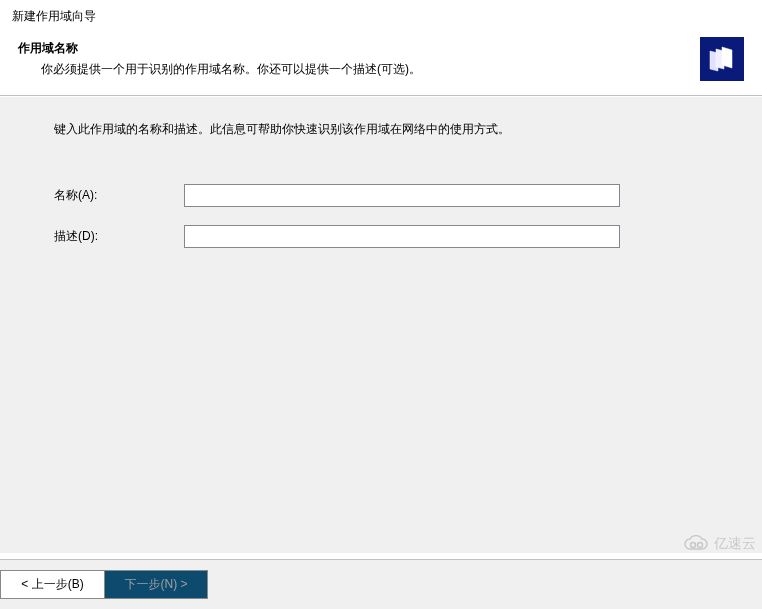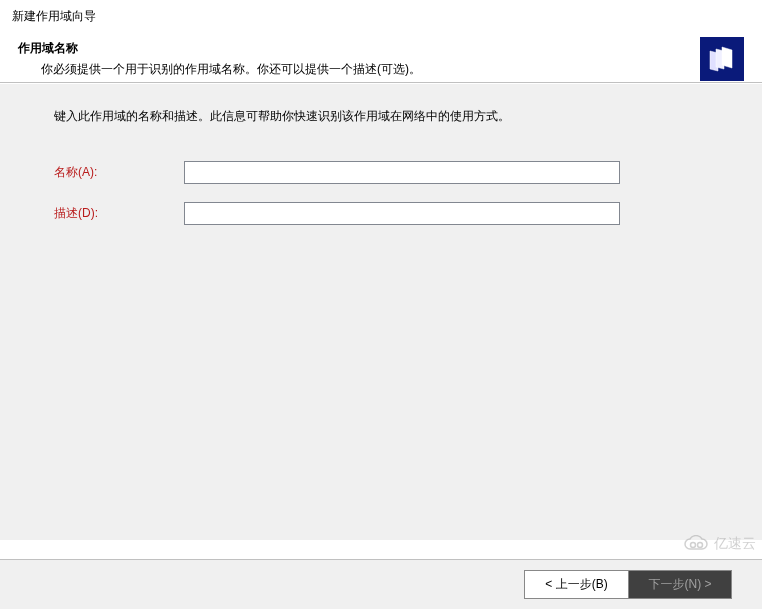--- a/index.html
+++ b/index.html
@@ -17,21 +17,21 @@
       position: relative;
     }
     .window-title {
       padding: 8px 4px 6px 12px;
       color: #000;
       font-size: 12px;
       background: #ffffff;
     }
     .header-section {
       background: #ffffff;
-      padding: 6px 14px 1px 18px;
+      padding: 6px 14px 14px 18px;
       border-bottom: 1px solid #c0c0c0;
       display: flex;
       justify-content: space-between;
       align-items: center;
     }
     .header-text {
       flex: 1;
     }
     .header-title {
       font-weight: bold;
@@ -55,70 +55,69 @@
     }
     .content-area {
       background: #f0f0f0;
       padding: 24px 48px 20px 54px;
       height: 457px;
       border-top: 1px solid #ffffff;
     }
     .instruction-text {
       font-size: 12px;
       color: #000;
-      margin-bottom: 36px;
+      margin-bottom: 46px;
     }
     .form-row {
       display: flex;
       align-items: center;
       margin-bottom: 18px;
     }
     .form-label {
       width: 130px;
       font-size: 12px;
-      color: #b91c1c;
+      color: #000000;
     }
     .form-input {
       width: 436px;
       height: 23px;
       border: 1px solid #828790;
       background: #ffffff;
       font-size: 12px;
       padding: 2px 4px;
       font-family: inherit;
     }
     .button-bar {
       position: absolute;
       bottom: 0;
       right: 0;
       left: 0;
       height: 50px;
       background: #f0f0f0;
       border-top: 1px solid #c0c0c0;
       display: flex;
-      justify-content: flex-end;
       align-items: center;
       padding-right: 14px;
       gap: 0;
       margin-top: 11px;
     }
     .wizard-button {
       height: 29px;
       min-width: 104px;
       font-size: 12px;
       font-family: inherit;
       background: #ffffff;
       border: 1px solid #888;
       cursor: pointer;
       padding: 0 14px;
     }
     .wizard-button[disabled] {
       color: #a0a0a0;
       cursor: default;
-      background: #404040;
+      background: #0c4a6e;
     }
     .btn-back {
       border-right: none;
     }
     .btn-next {
       margin-right: 16px;
     }
     .watermark {
       position: absolute;
       right: 6px;

